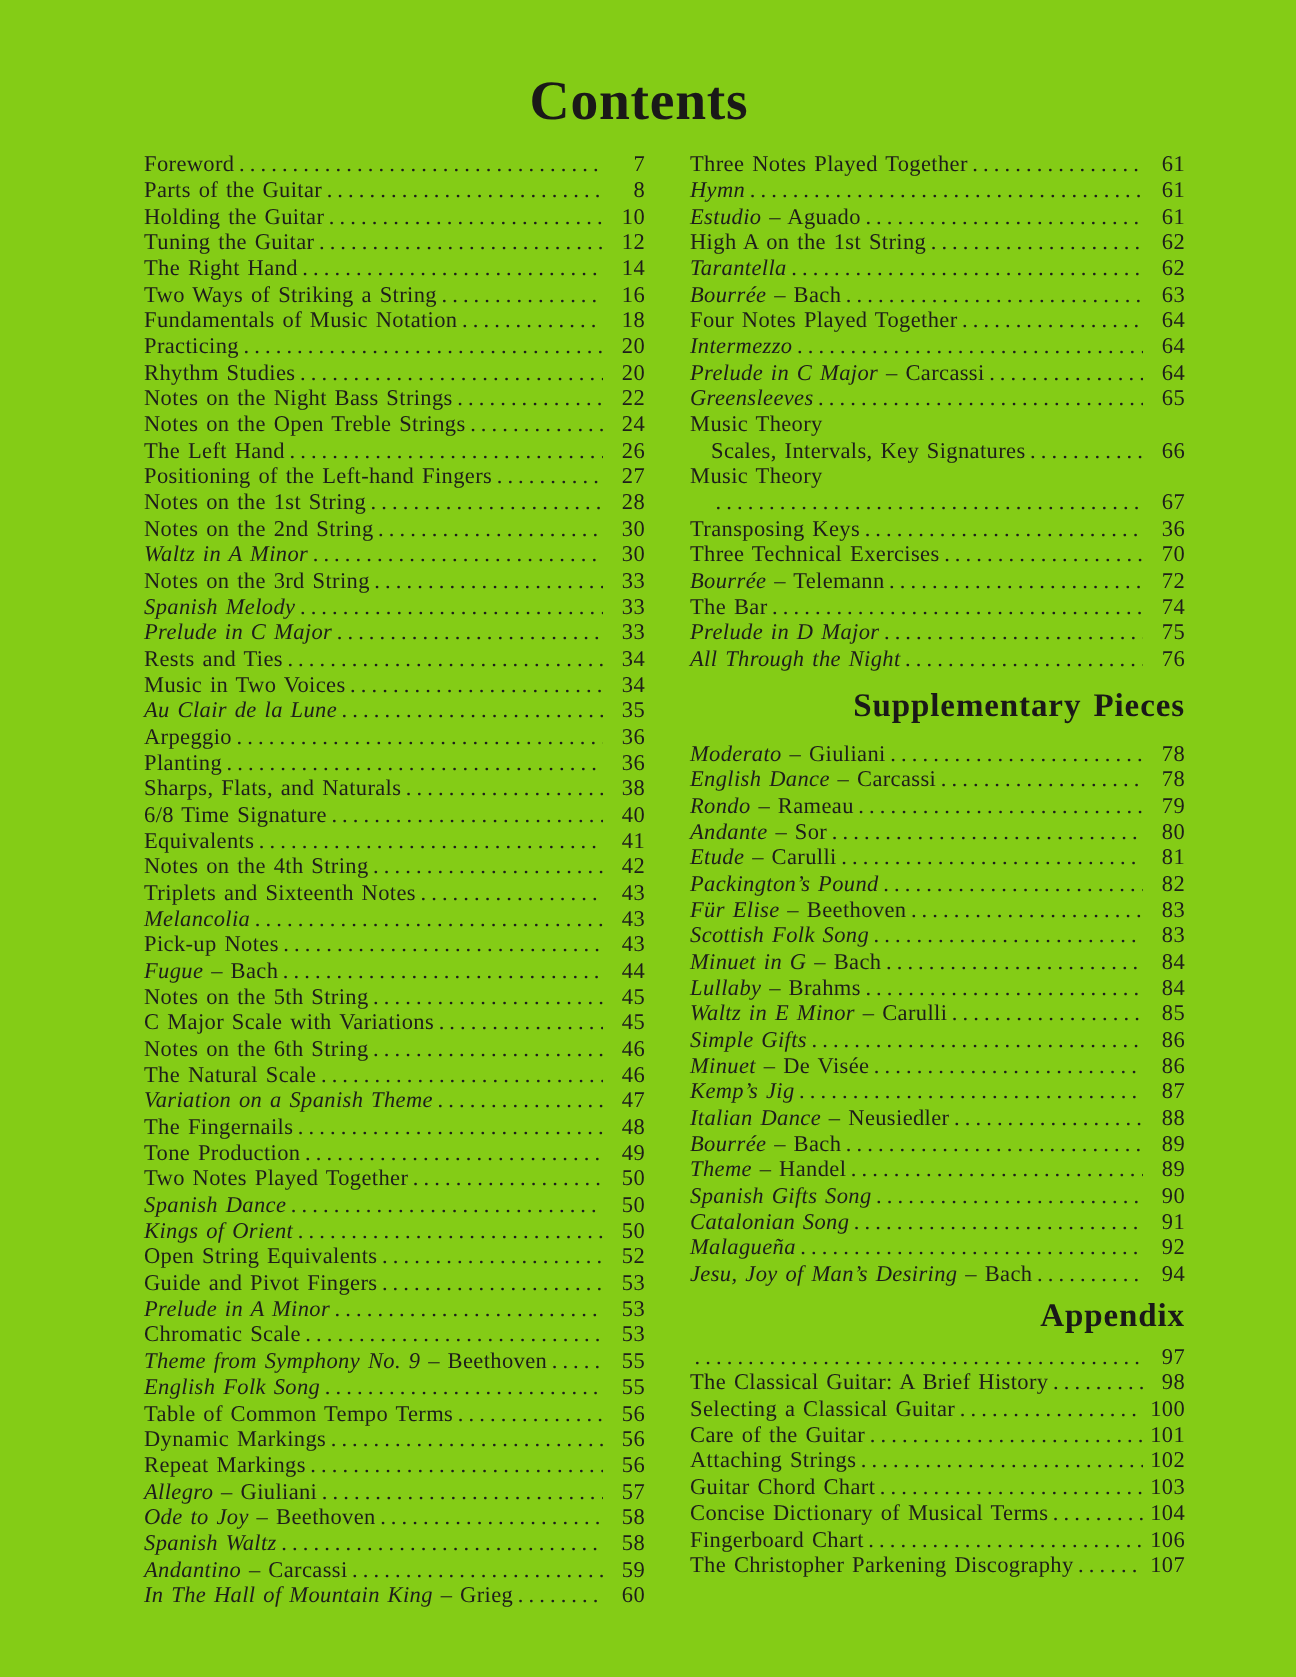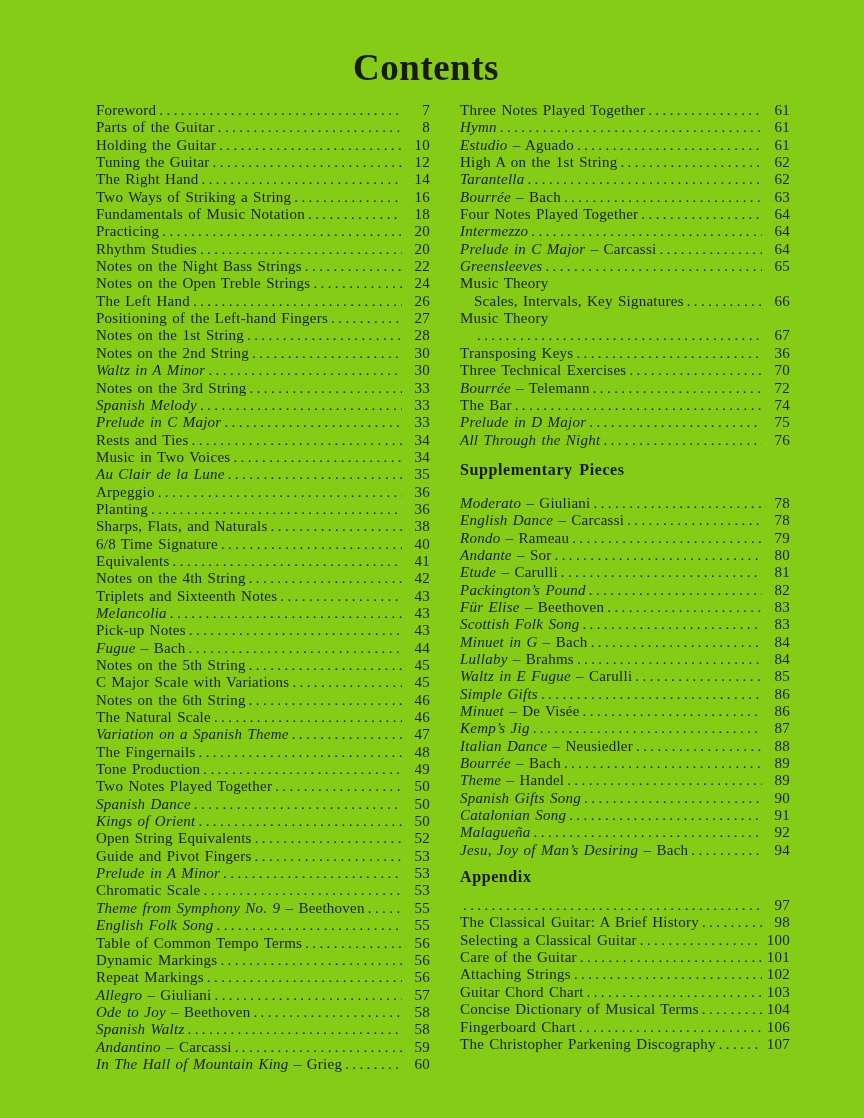--- a/index.html
+++ b/index.html
@@ -52,23 +52,23 @@
   }
   .page-num{
     flex:none;
     min-width:24px;
     text-align:right;
     padding-left:4px;
   }
   .indent{padding-left:14px;}
   .group-row .toc-title{flex:1;}
   .toc-heading{
-    text-align:left;
+    text-align:right;
     font-weight:700;
-    font-size:16px;
+    font-size:22px;
     letter-spacing:0.6px;
     word-spacing:2px;
     line-height:20px;
     margin:11px 0 15px 0;
     color:#1a1918;
   }
   .toc-heading.appendix{margin:8px 0 10px 0;}
 </style>
 </head>
 <body>
@@ -517,21 +517,21 @@
           <span class="dots">..........................................................................................</span>
           <span class="page-num">84</span>
         </div>
         <div class="toc-row">
           <span class="toc-title it">Lullaby</span>
           <span class="toc-suffix"> – Brahms</span>
           <span class="dots">..........................................................................................</span>
           <span class="page-num">84</span>
         </div>
         <div class="toc-row">
-          <span class="toc-title it">Waltz in E Fugue</span>
+          <span class="toc-title it">Waltz in E Minor</span>
           <span class="toc-suffix"> – Carulli</span>
           <span class="dots">..........................................................................................</span>
           <span class="page-num">85</span>
         </div>
         <div class="toc-row">
           <span class="toc-title it">Simple Gifts</span>
           <span class="dots">..........................................................................................</span>
           <span class="page-num">86</span>
         </div>
         <div class="toc-row">

